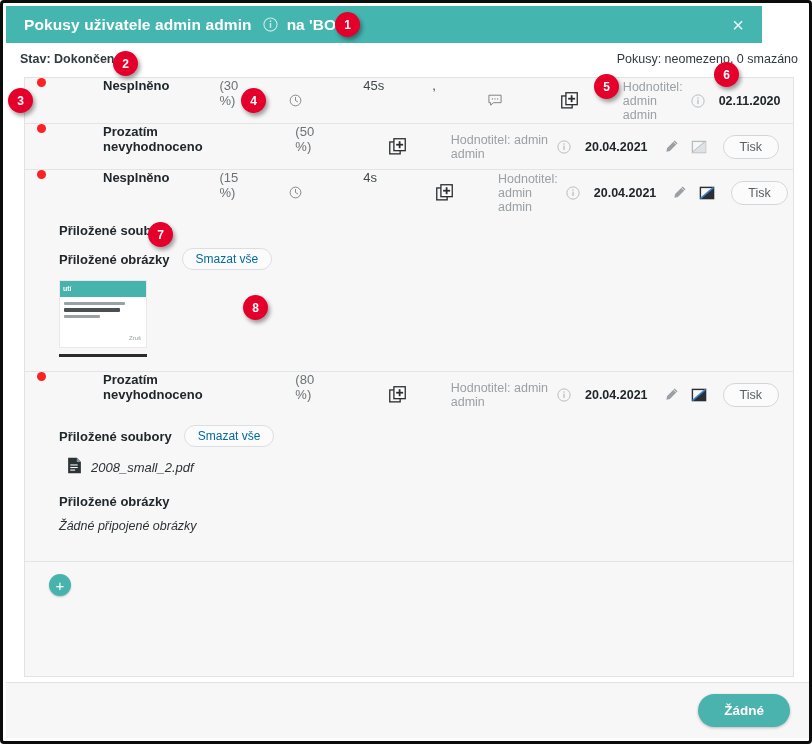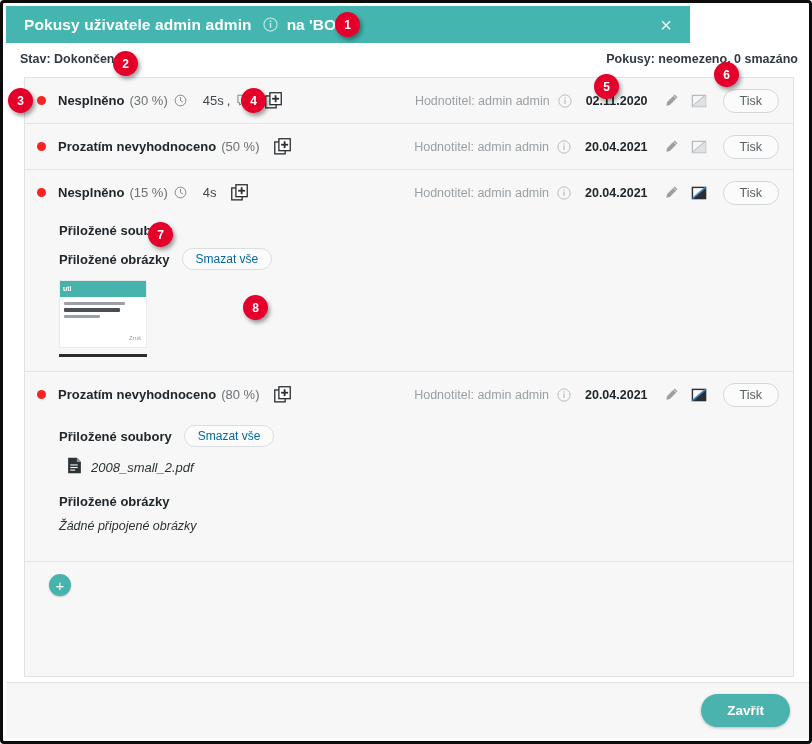--- a/index.html
+++ b/index.html
@@ -12,21 +12,21 @@
   .frame{
     position:absolute;left:0;top:0;width:812px;height:744px;
     box-sizing:border-box;
     border:3px solid #0c0c0c;
     border-radius:4px;
     background:#ffffff;
     overflow:hidden;
   }
   
   .dlg-header{
-    position:absolute;left:3px;top:3px;width:684px;height:37px;
+    position:absolute;left:3px;top:3px;width:756px;height:37px;
     background:#45b5af;
     display:flex;align-items:center;
     box-sizing:border-box;
     padding:0 14px 0 18px;
   }
   .dlg-title{
     color:#ffffff;font-size:15.5px;font-weight:bold;
     letter-spacing:.1px;white-space:nowrap;
   }
   .hdr-info-icon{
@@ -40,40 +40,41 @@
   }
   
   .status-strip{
     position:absolute;left:3px;top:40px;width:806px;height:32px;
     background:#ffffff;
     box-sizing:border-box;
     padding:0 14px 0 14px;
     display:flex;align-items:center;
   }
   .status-left{font-size:12.5px;font-weight:bold;color:#2f3b40;}
-  .status-right{font-size:12.5px;font-weight:bold;color:#2f3b40;margin-left:auto;}
+  .status-right{font-size:12.5px;font-weight:normal;color:#2f3b40;margin-left:auto;}
   
   .card{
     position:absolute;left:21px;top:74px;width:770px;height:600px;
     background:#f7f7f7;
     border:1px solid #e2e2e2;
     box-sizing:border-box;
     overflow:hidden;
   }
   .attempt{
     position:relative;
     border-bottom:1px solid #e4e4e4;
     background:#f7f7f7;
   }
   .attempt:last-child{border-bottom:none;}
   .att-row{
-    display:flex;align-items:center;
+    display:flex;
     height:45px;
     padding:0 14px 0 12px;
     box-sizing:border-box;
+    gap:45px;
   }
   .dot{
     width:9px;height:9px;border-radius:50%;
     background:#fa2222;flex:0 0 auto;margin-right:12px;
   }
   .res-label{font-size:13px;font-weight:bold;color:#20272b;}
   .res-pct{font-size:13px;color:#6b7175;margin-left:5px;}
   .clock-icon{margin-left:6px;display:inline-flex;align-items:center;}
   .res-time{font-size:13px;color:#41484c;margin-left:16px;}
   .comma{font-size:13px;color:#41484c;margin-left:3px;}
@@ -443,21 +444,21 @@
       </div>
     </div>
 
     <div class="add-row">
       <div class="add-fab">+</div>
     </div>
 
   </div>
 
   <div class="footer">
-    <button class="btn-close">Zavřít</button>
+    <button class="btn-close">Žádné</button>
   </div>
 
   <div class="badge" style="left:332px;top:9px;">1</div>
   <div class="badge" style="left:110px;top:48px;">2</div>
   <div class="badge" style="left:5px;top:85px;">3</div>
   <div class="badge" style="left:238px;top:85px;">4</div>
   <div class="badge" style="left:591px;top:71px;">5</div>
   <div class="badge" style="left:711px;top:59px;">6</div>
   <div class="badge" style="left:145px;top:219px;">7</div>
   <div class="badge" style="left:240px;top:292px;">8</div>

